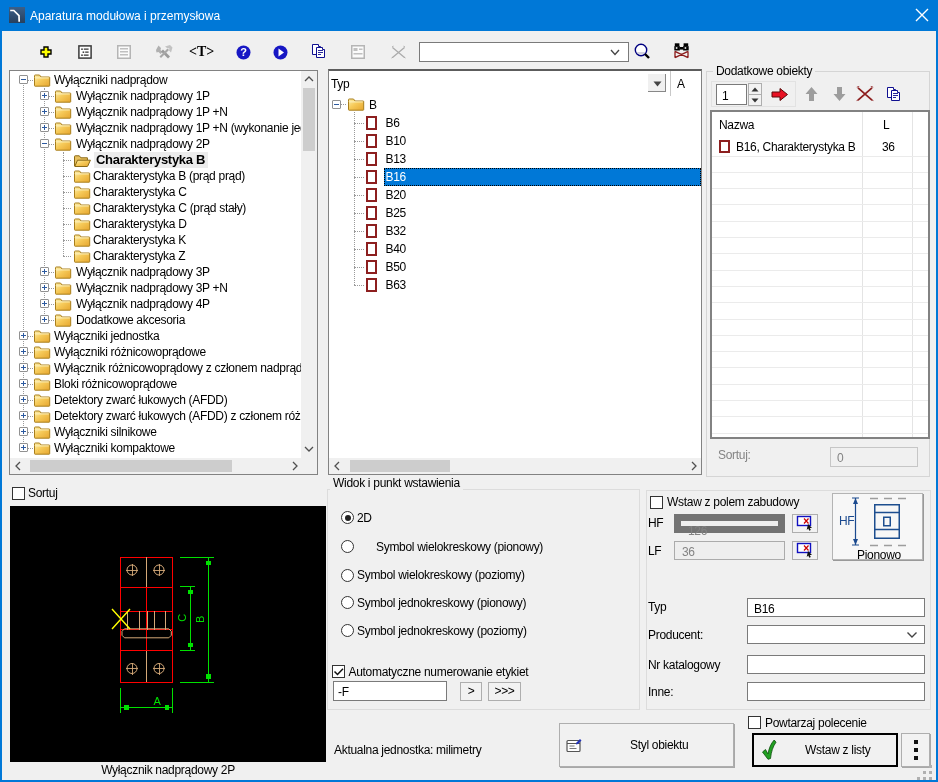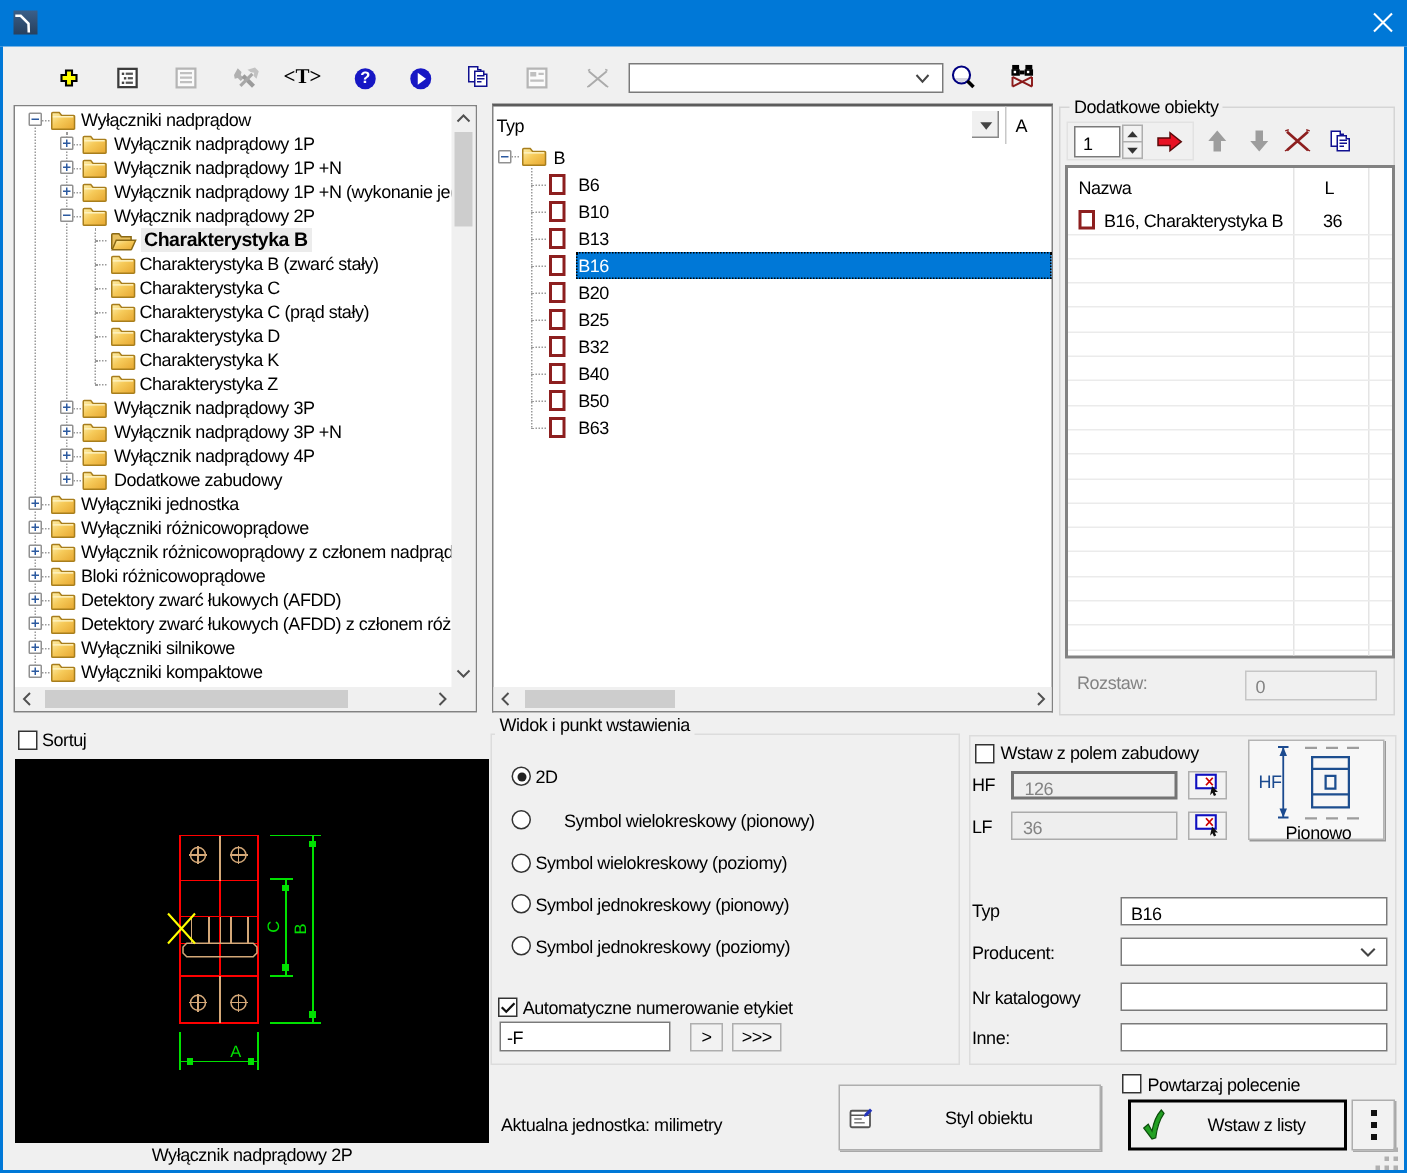--- a/index.html
+++ b/index.html
@@ -37,20 +37,21 @@
           <stop offset="1" stop-color="#27405e"></stop>
         </linearGradient>
 </defs>
     </svg>
 
 <div class="a" style="left:0;top:0;width:938px;height:31px;background:#0078d7"></div>
 <svg style="left:9px;top:7px" width="16" height="16">
       <rect x="0" y="0" width="16" height="16" fill="url(#gi)"></rect>
       <path d="M1.2 3.5 h3.6 l5.2 5.2 0.2 6" fill="none" stroke="#fff" stroke-width="1.7"></path>
     </svg>
+<div class="txt" style="left:30px;top:8px;color:#fff;letter-spacing:0">Aparatura modułowa i przemysłowa</div>
 <svg style="left:915px;top:8px" width="14" height="14">
       <path d="M1 1 L13 13 M13 1 L1 13" stroke="#fff" stroke-width="1.4"></path>
     </svg>
 <svg style="left:40px;top:46px" width="12" height="12">
       <path d="M4 1 h4 v3 h3 v4 h-3 v3 h-4 v-3 H1 V4 h3 z" fill="#ffff00" stroke="#000" stroke-width="1.4"></path>
     </svg>
 <svg style="left:78px;top:45px" width="14" height="14">
       <rect x="0.9" y="0.9" width="12.2" height="12.2" fill="#fff" stroke="#3a3a3a" stroke-width="1.5"></rect>
       <rect x="3.2" y="3.4" width="1.6" height="1.6" fill="#444"></rect>
       <rect x="5.8" y="3.4" width="4.8" height="1.5" fill="#555"></rect>
@@ -176,21 +177,21 @@
 <svg class="fld" style="left:64px;top:83px" width="17" height="13" viewBox="0 0 17 13">
         <path d="M0.5 12 v-9.5 a0.7 0.7 0 0 1 0.7 -0.7 h4.1 l1.6 2 h6.5 v2.2" fill="#e8c05e" stroke="#8a6914" stroke-width="1"></path>
         <path d="M3.5 6.2 h12.9 l-2.6 5.8 a0.8 0.8 0 0 1 -0.7 0.5 h-12.3 z" fill="url(#gf)" stroke="#8a6914" stroke-width="1"></path>
       </svg>
 <div class="txt" style="left:86px;top:81px;font-weight:bold;font-size:13px;">Charakterystyka B</div>
 <div class="doth" style="left:53px;top:105px;width:8px"></div>
 <svg class="fld" style="left:64px;top:99px" width="16" height="13" viewBox="0 0 16 13">
         <path d="M0.5 3.5 v-1.8 a0.7 0.7 0 0 1 0.7 -0.7 h4.3 l1.6 2 h8 a0.6 0.6 0 0 1 0.6 0.6 v8 a0.6 0.6 0 0 1 -0.6 0.6 h-14 a0.6 0.6 0 0 1 -0.6 -0.6 z" fill="url(#gf)" stroke="#a87e1c" stroke-width="1"></path>
         <path d="M1.2 3.9 h13.6" stroke="#fdf2c0" stroke-width="1"></path>
       </svg>
-<div class="txt" style="left:83px;top:97px;">Charakterystyka B (zwarć stały)</div>
+<div class="txt" style="left:83px;top:97px;">Charakterystyka B (prąd prąd)</div>
 <div class="doth" style="left:53px;top:121px;width:8px"></div>
 <svg class="fld" style="left:64px;top:115px" width="16" height="13" viewBox="0 0 16 13">
         <path d="M0.5 3.5 v-1.8 a0.7 0.7 0 0 1 0.7 -0.7 h4.3 l1.6 2 h8 a0.6 0.6 0 0 1 0.6 0.6 v8 a0.6 0.6 0 0 1 -0.6 0.6 h-14 a0.6 0.6 0 0 1 -0.6 -0.6 z" fill="url(#gf)" stroke="#a87e1c" stroke-width="1"></path>
         <path d="M1.2 3.9 h13.6" stroke="#fdf2c0" stroke-width="1"></path>
       </svg>
 <div class="txt" style="left:83px;top:113px;">Charakterystyka C</div>
 <div class="doth" style="left:53px;top:137px;width:8px"></div>
 <svg class="fld" style="left:64px;top:131px" width="16" height="13" viewBox="0 0 16 13">
         <path d="M0.5 3.5 v-1.8 a0.7 0.7 0 0 1 0.7 -0.7 h4.3 l1.6 2 h8 a0.6 0.6 0 0 1 0.6 0.6 v8 a0.6 0.6 0 0 1 -0.6 0.6 h-14 a0.6 0.6 0 0 1 -0.6 -0.6 z" fill="url(#gf)" stroke="#a87e1c" stroke-width="1"></path>
         <path d="M1.2 3.9 h13.6" stroke="#fdf2c0" stroke-width="1"></path>
@@ -250,21 +251,21 @@
 <div class="doth" style="left:34px;top:249px;width:2px"></div>
 <div class="exp" style="left:30px;top:244px">
         <span class="h"></span>
         <span class="v"></span>
       </div>
 <div class="doth" style="left:39px;top:249px;width:5px"></div>
 <svg class="fld" style="left:45px;top:243px" width="16" height="13" viewBox="0 0 16 13">
         <path d="M0.5 3.5 v-1.8 a0.7 0.7 0 0 1 0.7 -0.7 h4.3 l1.6 2 h8 a0.6 0.6 0 0 1 0.6 0.6 v8 a0.6 0.6 0 0 1 -0.6 0.6 h-14 a0.6 0.6 0 0 1 -0.6 -0.6 z" fill="url(#gf)" stroke="#a87e1c" stroke-width="1"></path>
         <path d="M1.2 3.9 h13.6" stroke="#fdf2c0" stroke-width="1"></path>
       </svg>
-<div class="txt" style="left:66px;top:241px;">Dodatkowe zabudowy</div>
+<div class="txt" style="left:66px;top:241px;">Dodatkowe akcesoria</div>
 <div class="doth" style="left:12px;top:265px;width:6px"></div>
 <div class="exp" style="left:9px;top:260px">
         <span class="h"></span>
         <span class="v"></span>
       </div>
 <div class="doth" style="left:18px;top:265px;width:5px"></div>
 <svg class="fld" style="left:24px;top:259px" width="16" height="13" viewBox="0 0 16 13">
         <path d="M0.5 3.5 v-1.8 a0.7 0.7 0 0 1 0.7 -0.7 h4.3 l1.6 2 h8 a0.6 0.6 0 0 1 0.6 0.6 v8 a0.6 0.6 0 0 1 -0.6 0.6 h-14 a0.6 0.6 0 0 1 -0.6 -0.6 z" fill="url(#gf)" stroke="#a87e1c" stroke-width="1"></path>
         <path d="M1.2 3.9 h13.6" stroke="#fdf2c0" stroke-width="1"></path>
       </svg>
@@ -471,21 +472,21 @@
 <div class="a" style="left:712px;top:367.40000000000015px;width:216px;height:1px;background:#ebebeb"></div>
 <div class="a" style="left:712px;top:383.70000000000016px;width:216px;height:1px;background:#ebebeb"></div>
 <div class="a" style="left:712px;top:400.00000000000017px;width:216px;height:1px;background:#ebebeb"></div>
 <div class="a" style="left:712px;top:416.3000000000002px;width:216px;height:1px;background:#ebebeb"></div>
 <div class="a" style="left:712px;top:432.6000000000002px;width:216px;height:1px;background:#ebebeb"></div>
 <div class="txt" style="left:719px;top:117px">Nazwa</div>
 <div class="txt" style="left:883px;top:117px">L</div>
 <div class="rchk" style="left:719px;top:140px;width:11px;height:13px"></div>
 <div class="txt" style="left:736px;top:139px">B16, Charakterystyka B</div>
 <div class="txt" style="left:882px;top:139px">36</div>
-<div class="txt gray" style="left:718px;top:447px">Rozstaw:</div>
+<div class="txt gray" style="left:718px;top:447px">Sortuj:</div>
 <div class="a" style="left:830px;top:447px;width:88px;height:20px;background:#f0f0f0;border:1px solid #c6c6c6">
       <div class="txt gray" style="left:6px;top:2px">0</div>
     </div>
 <div class="cb" style="left:12px;top:487px"></div>
 <div class="txt" style="left:28px;top:485px">Sortuj</div>
 <div class="a" style="left:10px;top:506px;width:316px;height:256px;background:#000"></div>
 <div class="txt" style="left:168px;top:762px;transform:translateX(-50%)">Wyłącznik nadprądowy 2P</div>
 <svg style="left:10px;top:506px" width="316" height="256" shape-rendering="crispEdges">
       <g fill="none" stroke="#ff0000" stroke-width="1">
         <rect x="110" y="51" width="52" height="125"></rect>
@@ -556,21 +557,21 @@
 <div class="edit" style="left:333px;top:681px;width:114px;height:20px">
       <div class="txt" style="left:4px;top:2px">-F</div>
     </div>
 <div class="btn txt" style="left:460px;top:682px;width:22px;height:19px;line-height:17px">&gt;</div>
 <div class="btn txt" style="left:488px;top:682px;width:33px;height:19px;line-height:17px">&gt;&gt;&gt;</div>
 <div class="gb" style="left:646px;top:490px;width:285px;height:220px"></div>
 <div class="a" style="left:648px;top:494px;width:180px;height:16px;background:#f0f0f0"></div>
 <div class="cb" style="left:650px;top:496px"></div>
 <div class="txt" style="left:667px;top:494px">Wstaw z polem zabudowy</div>
 <div class="txt" style="left:648px;top:515px">HF</div>
-<div class="a" style="left:674px;top:514px;width:111px;height:19px;background:#eee;border:2px solid #737373">
+<div class="a" style="left:674px;top:514px;width:111px;height:19px;background:#eee;border:7px solid #737373">
       <div class="txt gray" style="left:7px;top:1.5px">126</div>
     </div>
 <div class="txt" style="left:648px;top:543px">LF</div>
 <div class="a" style="left:674px;top:541px;width:111px;height:19px;background:#eee;border:1px solid #ababab">
       <div class="txt gray" style="left:7px;top:1.5px">36</div>
     </div>
 <div class="btn" style="left:792px;top:514px;width:26px;height:19px"></div>
 <svg style="left:797px;top:516px" width="17" height="14">
       <rect x="0.5" y="0.5" width="13" height="9" fill="#fff" stroke="#1010c0" stroke-width="1.4"></rect>
       <path d="M7 2.5 L11.5 7.5 M11.5 2.5 L7 7.5" stroke="#c00" stroke-width="1.2"></path>

